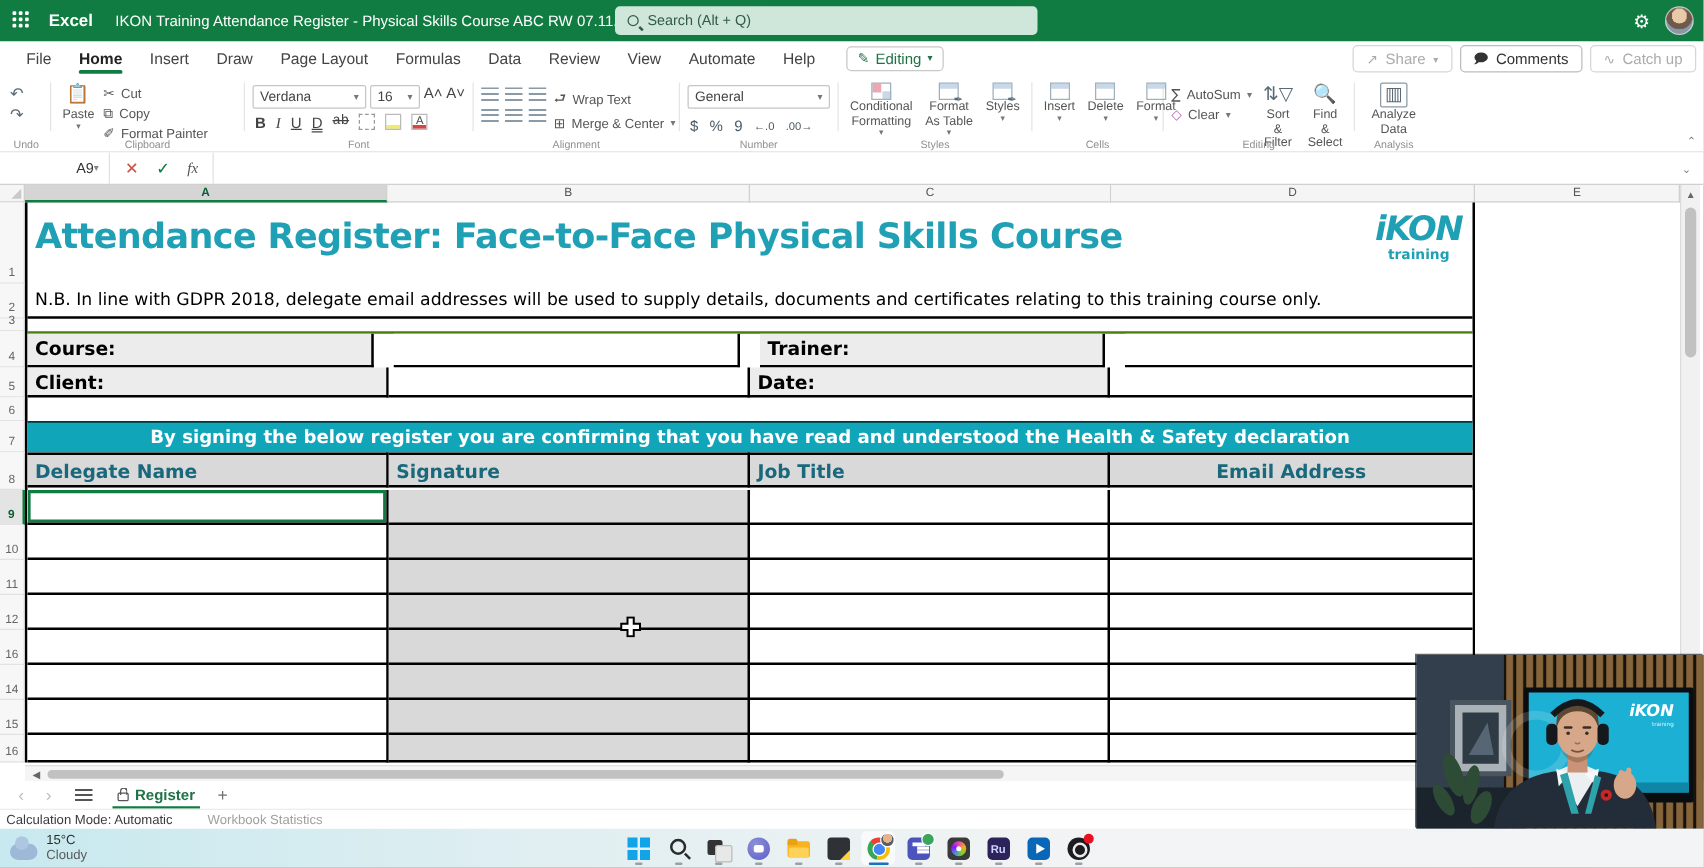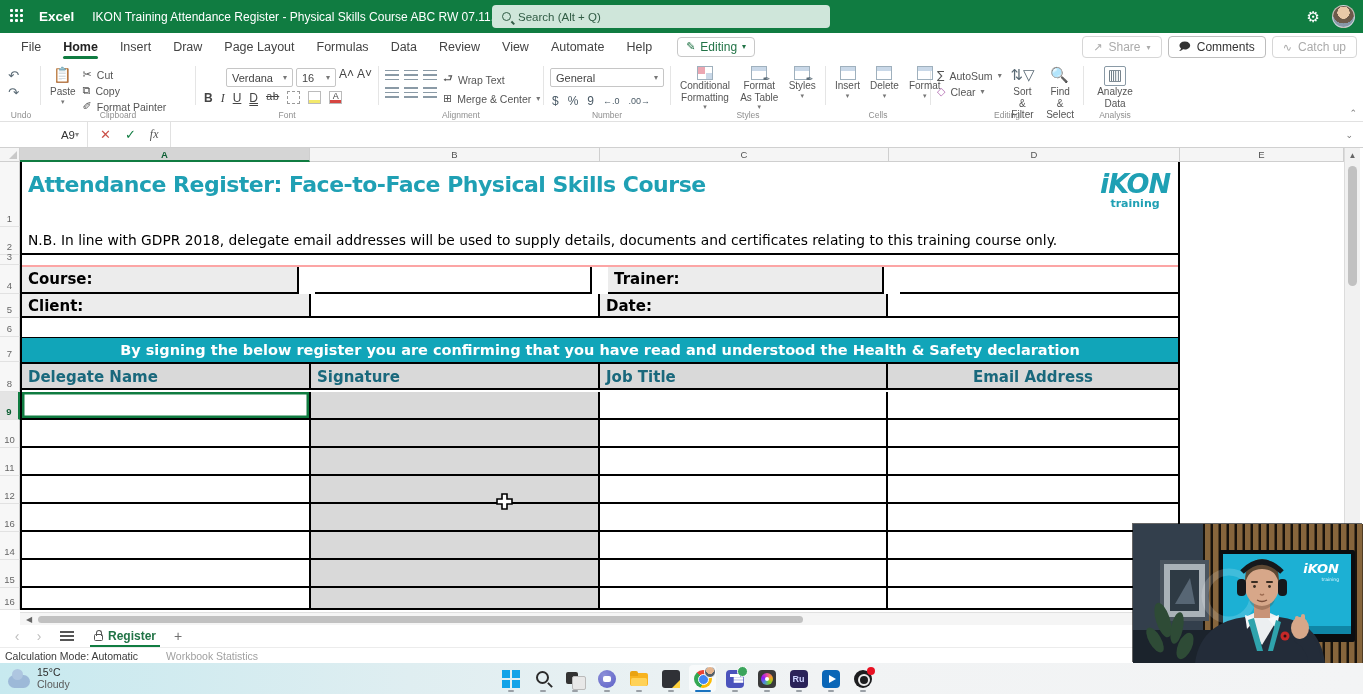--- a/index.html
+++ b/index.html
@@ -85,21 +85,21 @@
   .corner::after{content:'';position:absolute;right:2px;bottom:2px;border-left:8px solid transparent;border-bottom:8px solid #c9c9c9;}
   .colheaders{position:absolute;left:20px;top:0;height:14px;}
   .colh{position:absolute;top:0;height:14px;background:#f5f5f5;border-right:1px solid #cfcfcf;border-bottom:1px solid #cfcfcf;font-size:9.5px;color:#555;display:flex;align-items:center;justify-content:center;cursor:pointer;}
   .colh.sel{background:#d5d5d5;color:#0c5f33;font-weight:bold;border-bottom:2px solid #107C41;}
   .rowheaders{position:absolute;left:0;top:14px;width:20px;}
   .rowh{position:absolute;left:0;width:20px;background:#f7f7f7;border-right:1px solid #cfcfcf;border-bottom:1px solid #e2e2e2;font-size:9.5px;color:#666;display:flex;align-items:flex-end;justify-content:center;padding-bottom:2px;cursor:pointer;}
   .rowh.sel{background:#e4e4e4;color:#0c5f33;font-weight:bold;border-right:2px solid #107C41;}
   .cells{position:absolute;left:20px;top:14px;width:1160px;height:448px;border-left:2px solid #000;border-right:2px solid #000;font-family:"DejaVu Sans",sans-serif;}
   .srow{position:absolute;left:0;width:100%;display:flex;}
   .scell{height:100%;position:relative;}
-  .sheet-title{font-size:22px;font-weight:bold;color:#1fa0b4;white-space:nowrap;padding:10px 0 0 6px;letter-spacing:-.5px;}
+  .sheet-title{font-size:28px;font-weight:bold;color:#1fa0b4;white-space:nowrap;padding:10px 0 0 6px;letter-spacing:-.5px;}
   .logo{position:absolute;right:8px;top:8px;text-align:center;line-height:1;}
   .logo .big{font-size:27px;font-weight:bold;color:#1fa0b4;font-style:italic;letter-spacing:-1px;}
   .logo .sub{font-size:11px;font-weight:bold;color:#1fa0b4;margin-top:1px;}
   .gdpr{font-size:13.8px;color:#000;white-space:nowrap;padding:5px 0 0 6px;}
   .lblcell{background:#ececec;font-weight:bold;font-size:15px;color:#000;padding:3px 0 0 6px;border-right:2px solid #000;border-bottom:2px solid #000;}
   .valcell{background:#fff;border-right:2px solid #000;border-bottom:2px solid #000;cursor:cell;}
   .banner{background:#11a5b9;color:#fff;font-weight:bold;font-size:14.5px;display:flex;align-items:center;justify-content:center;width:100%;border-top:1px solid #000;}
   .hdrcell{background:#d9d9d9;color:#19687c;font-weight:bold;font-size:15px;padding:4px 0 0 6px;border-right:2px solid #000;border-bottom:2px solid #000;border-top:2px solid #000;}
   .hdrcell.center{text-align:center;padding-left:0;}
   .dcell{border-right:2px solid #000;border-bottom:2px solid #000;background:#fff;cursor:cell;}
@@ -281,21 +281,21 @@
             <span>Format Painter</span>
           </div>
       </div>
       <div class="glabel">Clipboard</div>
     </div>
     <div class="rdiv"></div>
 
     <div class="rgroup" style="width:178px;">
       <div class="fontgrid" style="width:100%;">
         <div style="display:flex;gap:3px;">
-          <div class="selbox" style="flex:1;margin-left:24px;">
+          <div class="selbox" style="flex:1;">
               <span>Verdana</span>
               <span class="chev">▾</span>
             </div>
           <div class="selbox" style="width:40px;">
               <span>16</span>
               <span class="chev">▾</span>
             </div>
           <span class="fbtn" style="font-size:12px;color:#444;">A˄</span>
           <span class="fbtn" style="font-size:12px;color:#444;">A˅</span>
         </div>
@@ -482,21 +482,21 @@
         <div class="logo">
           <div class="big">iKON</div>
           <div class="sub">training</div>
         </div>
       </div>
 
       <div class="srow" style="top:65px;height:28px;border-bottom:2px solid #000;">
         <div class="gdpr">N.B. In line with GDPR 2018, delegate email addresses will be used to supply details, documents and certificates relating to this training course only.</div>
       </div>
 
-      <div class="srow" style="top:103px;height:29px;border-top:2px solid #fca5a5;gap:16px;">
+      <div class="srow" style="top:103px;height:29px;border-top:2px solid #4d7c0f;gap:16px;">
         <div class="scell lblcell" style="width:290px;">Course:</div>
         <div class="scell valcell" style="width:290px;"></div>
         <div class="scell lblcell" style="width:289px;">Trainer:</div>
         <div class="scell valcell" style="width:291px;border-right:none;"></div>
       </div>
       <div class="srow" style="top:132px;height:24px;">
         <div class="scell lblcell" style="width:290px;">Client:</div>
         <div class="scell valcell" style="width:290px;"></div>
         <div class="scell lblcell" style="width:289px;">Date:</div>
         <div class="scell valcell" style="width:291px;border-right:none;"></div>

